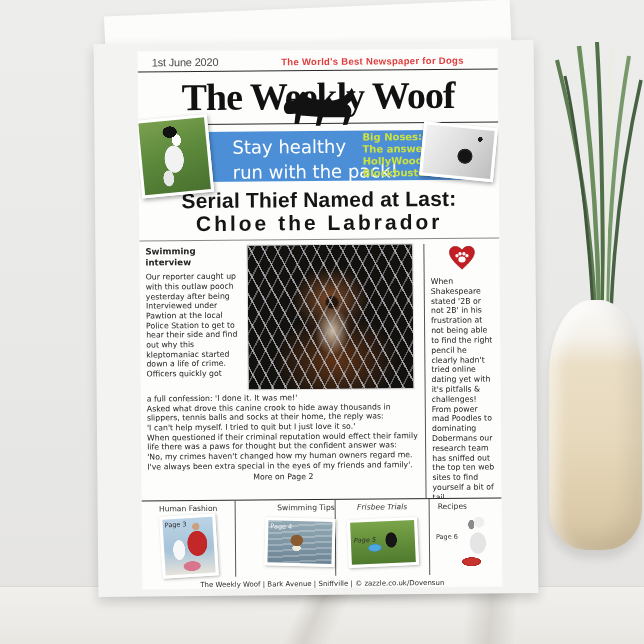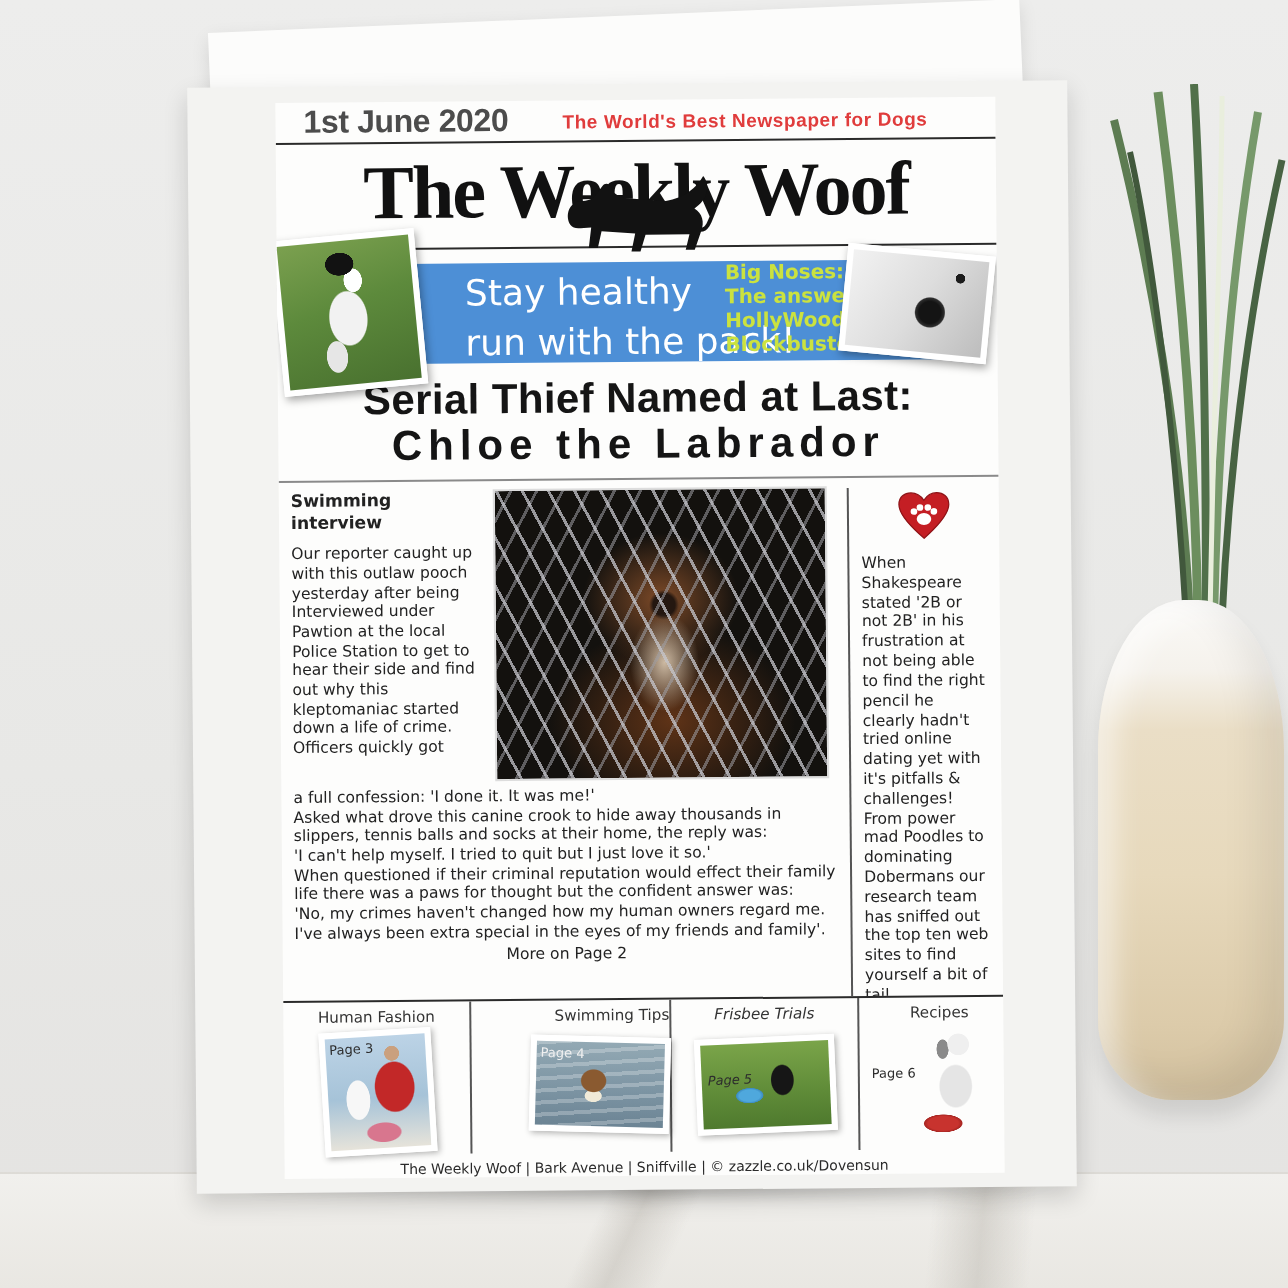--- a/index.html
+++ b/index.html
@@ -23,21 +23,21 @@
   .card-back{position:absolute;left:128px;top:16px;width:406px;height:574px;background:#fcfcfb;
     transform:rotate(-2.4deg);transform-origin:bottom left;box-shadow:0 3px 9px rgba(0,0,0,0.10);}
   .card{position:absolute;left:96px;top:42px;width:440px;height:553px;background:#f3f3f1;
     transform:rotate(-0.5deg);box-shadow:0 5px 12px rgba(0,0,0,0.16);}
   
   .paper{position:absolute;left:44px;top:8px;width:360px;height:538px;background:#fdfdfc;
     display:flex;flex-direction:column;overflow:hidden;color:#222;}
   .rule{height:1px;background:#2a2a2a;flex:none;}
   .rule-light{height:1px;background:#8a8a8a;flex:none;}
   .hdr{flex:none;height:20px;display:flex;align-items:center;justify-content:space-between;padding:2px 8px 0 14px;}
-  .date{font-family:"Liberation Sans",sans-serif;font-weight:bold;font-size:16px;color:#4c4c4c;letter-spacing:-0.2px;}
+  .date{font-family:"Liberation Sans",sans-serif;font-weight:normal;font-size:11px;color:#4c4c4c;letter-spacing:-0.2px;}
   .tagline{font-family:"Liberation Sans",sans-serif;font-weight:bold;font-size:9.5px;color:var(--accent-red,#e03c3c);letter-spacing:0.3px;padding-right:26px;}
   .masthead{flex:none;height:52px;position:relative;text-align:center;}
   .masthead-title{font-family:"Liberation Serif",serif;font-weight:bold;font-size:38px;line-height:50px;color:#111;letter-spacing:-1px;}
   .mast-dog{position:absolute;left:50%;bottom:-9px;transform:translateX(-50%);z-index:3;}
   
   .banner{flex:none;position:relative;margin:7px 10px 0 10px;height:50px;background:var(--banner-blue,#4d8fd6);}
   .photo{background:#fff;border:3px solid #fff;box-shadow:1px 2px 4px rgba(0,0,0,0.35);}
   .banner-photo-left{position:absolute;left:-10px;top:-15px;width:72px;height:78px;transform:rotate(-5deg);}
   .banner-photo-left .ph{width:100%;height:100%;
     background-image:
@@ -226,21 +226,21 @@
           </span>
         </div>
         <div class="cell cell-b c3">
           <div class="cell-title">Frisbee Trials</div>
           <span class="snap snap3">
             <span class="ph"></span>
             <span class="pl" style="left:3px;top:14px;">Page 5</span>
           </span>
         </div>
         <div class="cell c4">
-          <div class="cell-title" style="text-align:center;padding-left:8px;">Recipes</div>
+          <div class="cell-title" style="text-align:left;padding-left:8px;">Recipes</div>
           <span class="pl pl-c4">Page 6</span>
           <div class="recipes-art"></div>
         </div>
       </div>
 
       <div class="footer">The Weekly Woof | Bark Avenue | Sniffville | © zazzle.co.uk/Dovensun</div>
     </div>
   </div>
 </div>
 

